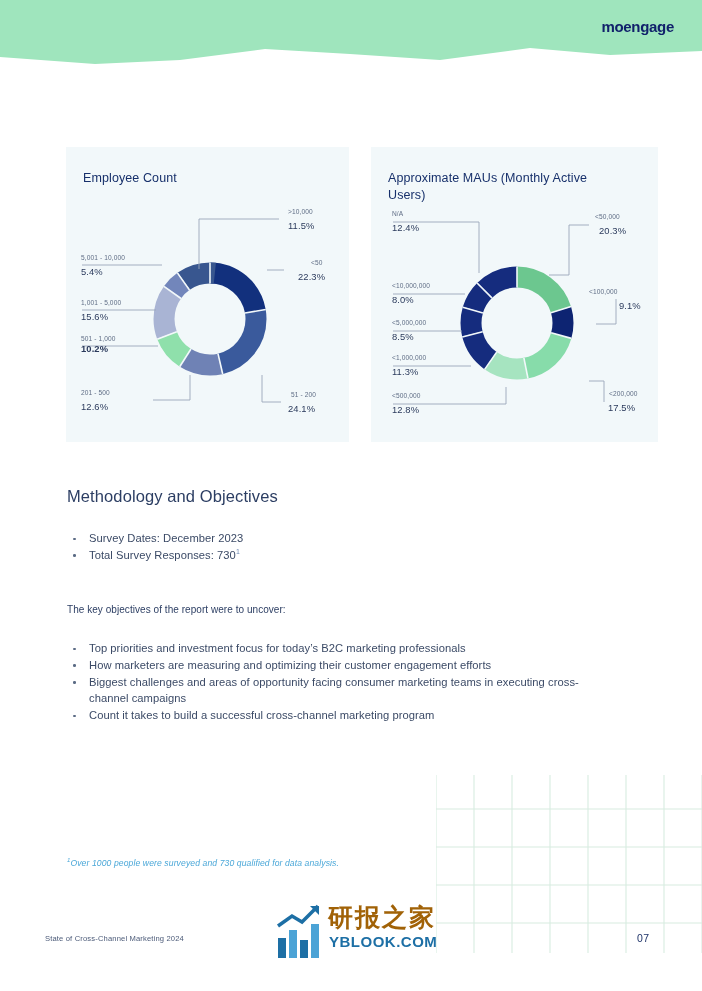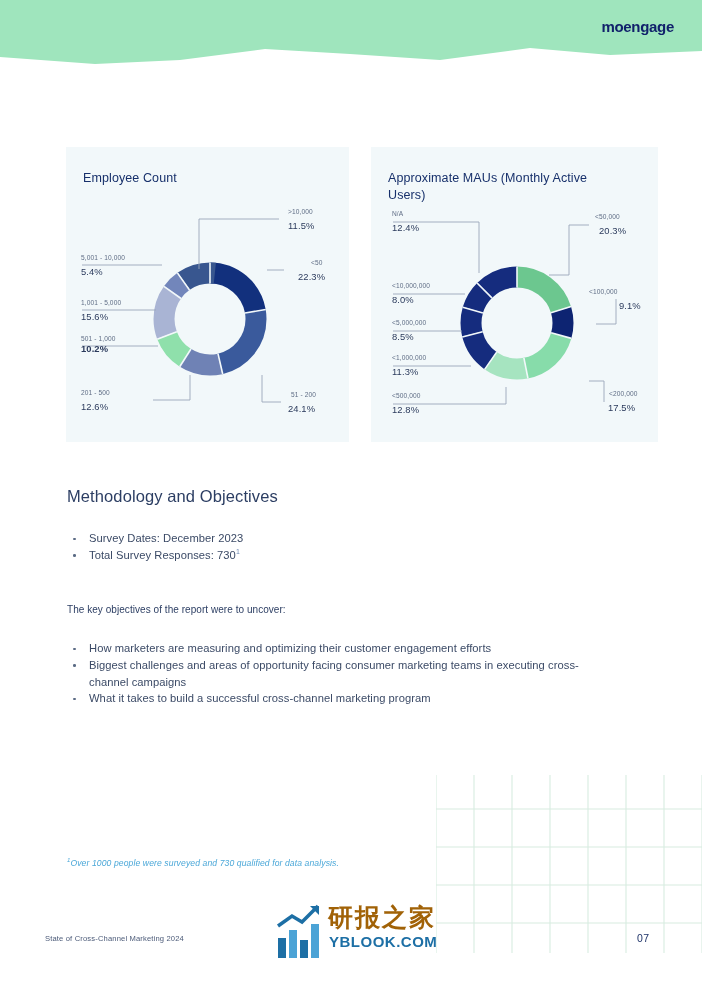--- a/index.html
+++ b/index.html
@@ -261,23 +261,24 @@
   <div class="section-title">Methodology and Objectives</div>
 
   <ul class="bullets b1">
     <li><span>Survey Dates: December 2023</span></li>
     <li><span>Total Survey Responses: 730</span><sup class="sup">1</sup></li>
   </ul>
 
   <div class="sub-head">The key objectives of the report were to uncover:</div>
 
   <ul class="bullets b2">
+    <li><span>Top priorities and investment focus for today’s B2C marketing professionals</span></li>
     <li><span>How marketers are measuring and optimizing their customer engagement efforts</span></li>
     <li><span>Biggest challenges and areas of opportunity facing consumer marketing teams in executing cross-channel campaigns</span></li>
-    <li><span>What it takes to build a successful cross-channel marketing program</span></li>
+    <li><span>Count it takes to build a successful cross-channel marketing program</span></li>
   </ul>
 
   <svg class="grid-decor" viewBox="0 0 266 178">
     <g stroke="#d7ece0" stroke-width="1.1">
       <line x1="0" y1="0" x2="0" y2="178"></line>
       <line x1="38" y1="0" x2="38" y2="178"></line>
       <line x1="76" y1="0" x2="76" y2="178"></line>
       <line x1="114" y1="0" x2="114" y2="178"></line>
       <line x1="152" y1="0" x2="152" y2="178"></line>
       <line x1="190" y1="0" x2="190" y2="178"></line>

